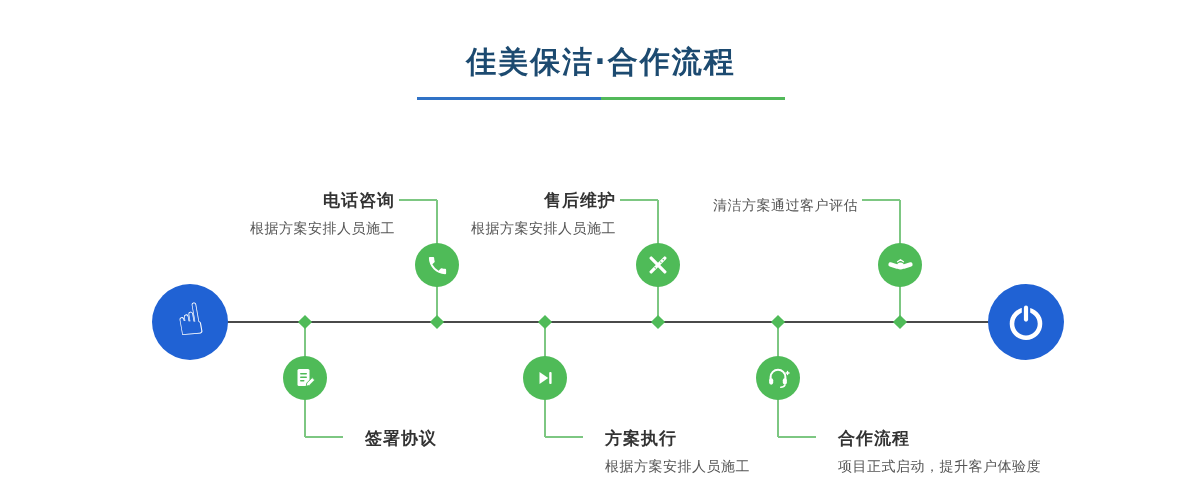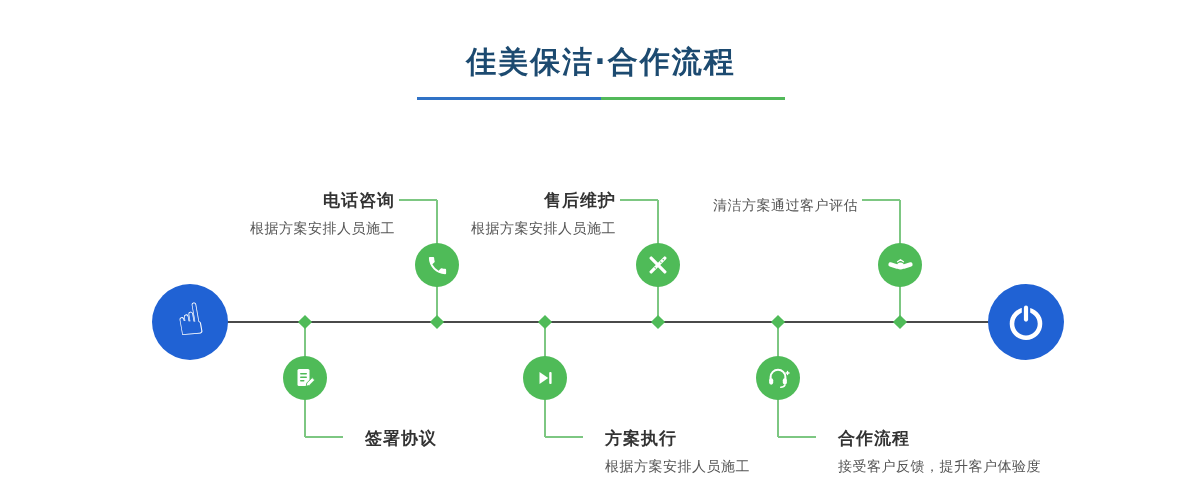--- a/index.html
+++ b/index.html
@@ -178,18 +178,18 @@
           <path d="M5 15v-3a8 8 0 0 1 16 0v3" stroke="#fff" stroke-width="2.2" fill="none" stroke-linecap="round"></path>
           <rect x="3.4" y="13.2" width="4.4" height="7" rx="2.2" fill="#fff"></rect>
           <rect x="18.2" y="13.2" width="4.4" height="7" rx="2.2" fill="#fff"></rect>
           <path d="M20.5 20.6c-.6 1.6-2.6 2.4-4.5 2.4" stroke="#fff" stroke-width="1.8" fill="none" stroke-linecap="round"></path>
           <path d="M21.6 7.6h3.4M23.3 5.9v3.4" stroke="#fff" stroke-width="1.5" stroke-linecap="round"></path>
         </svg>
       </div>
       <div class="diamond"></div>
       <div class="text">
         <div class="step-title">合作流程</div>
-        <div class="step-desc">接受客户反馈，提升客户体验度</div>
+        <div class="step-desc">项目正式启动，提升客户体验度</div>
       </div>
     </div>
 
   </div>
 </div>
 
 </body></html>

